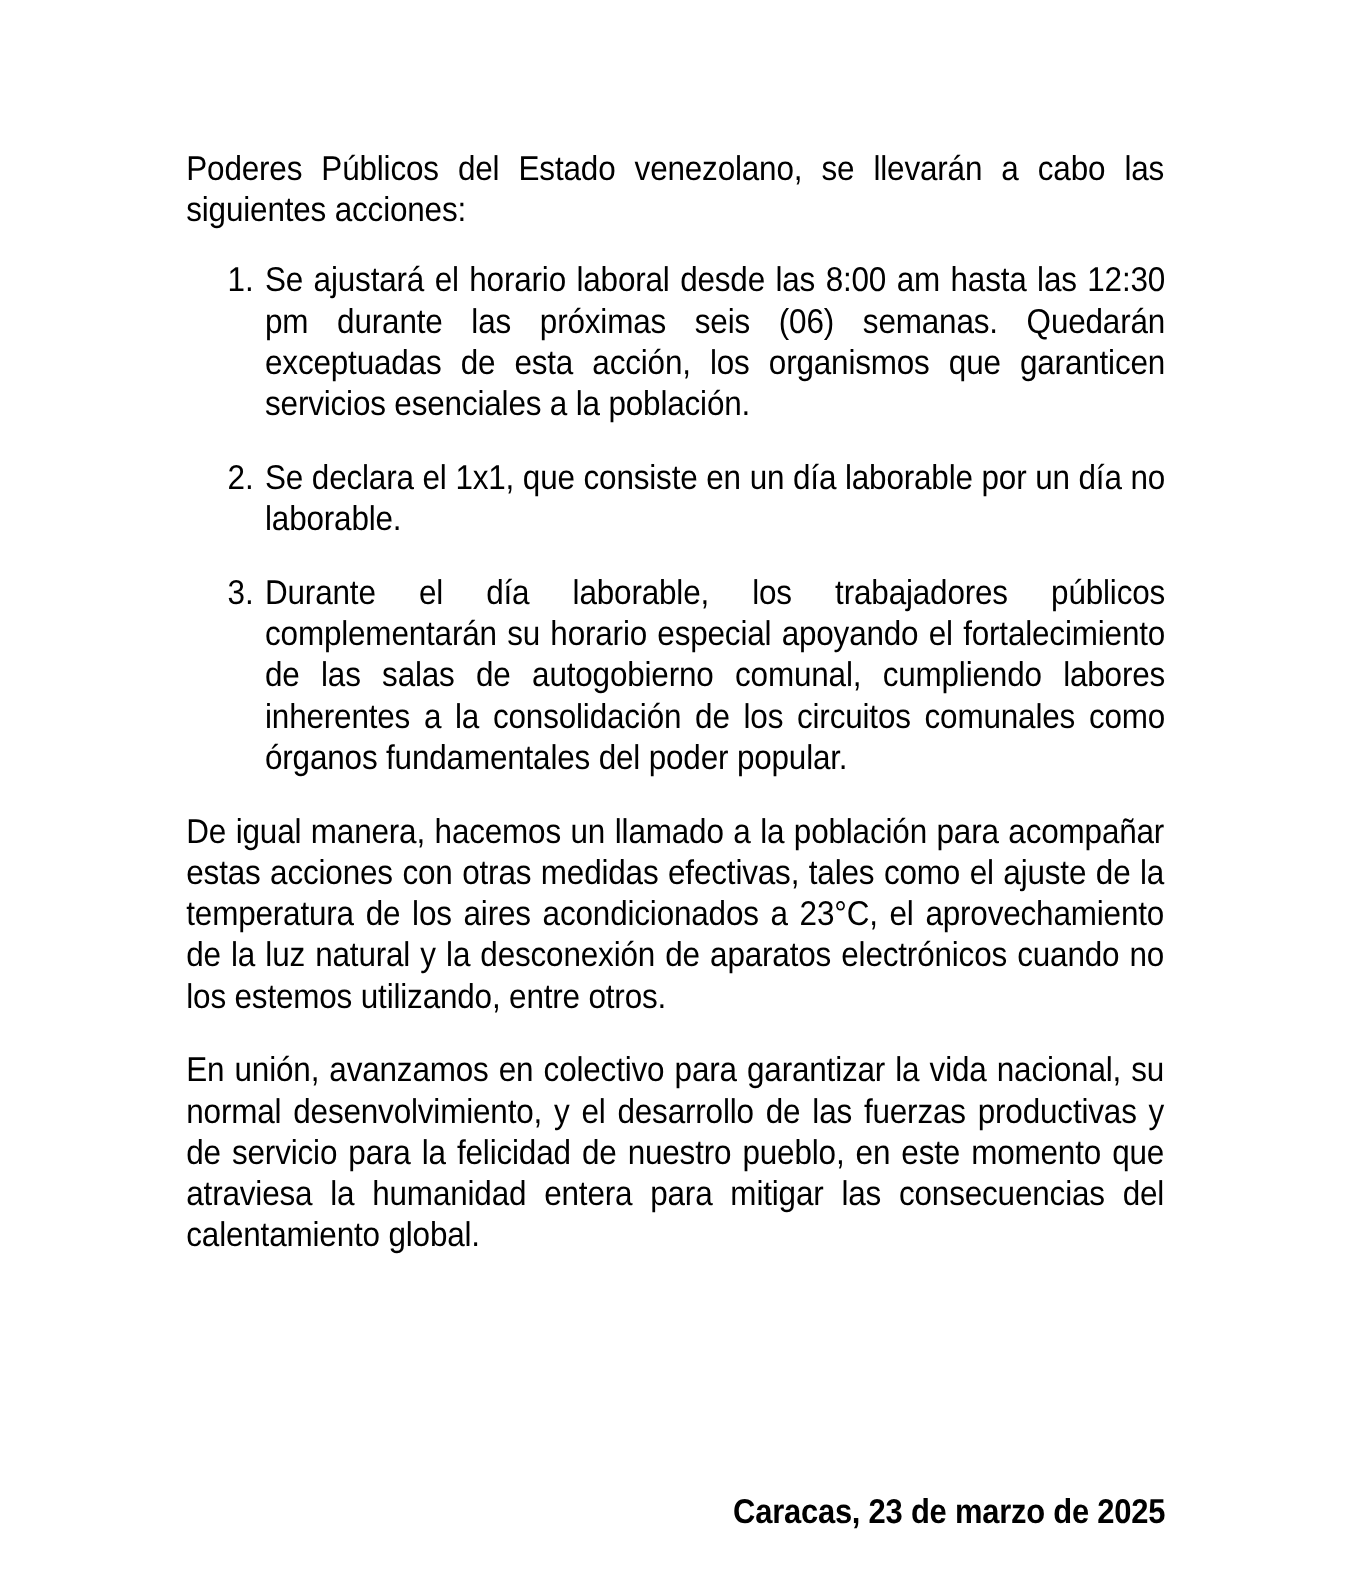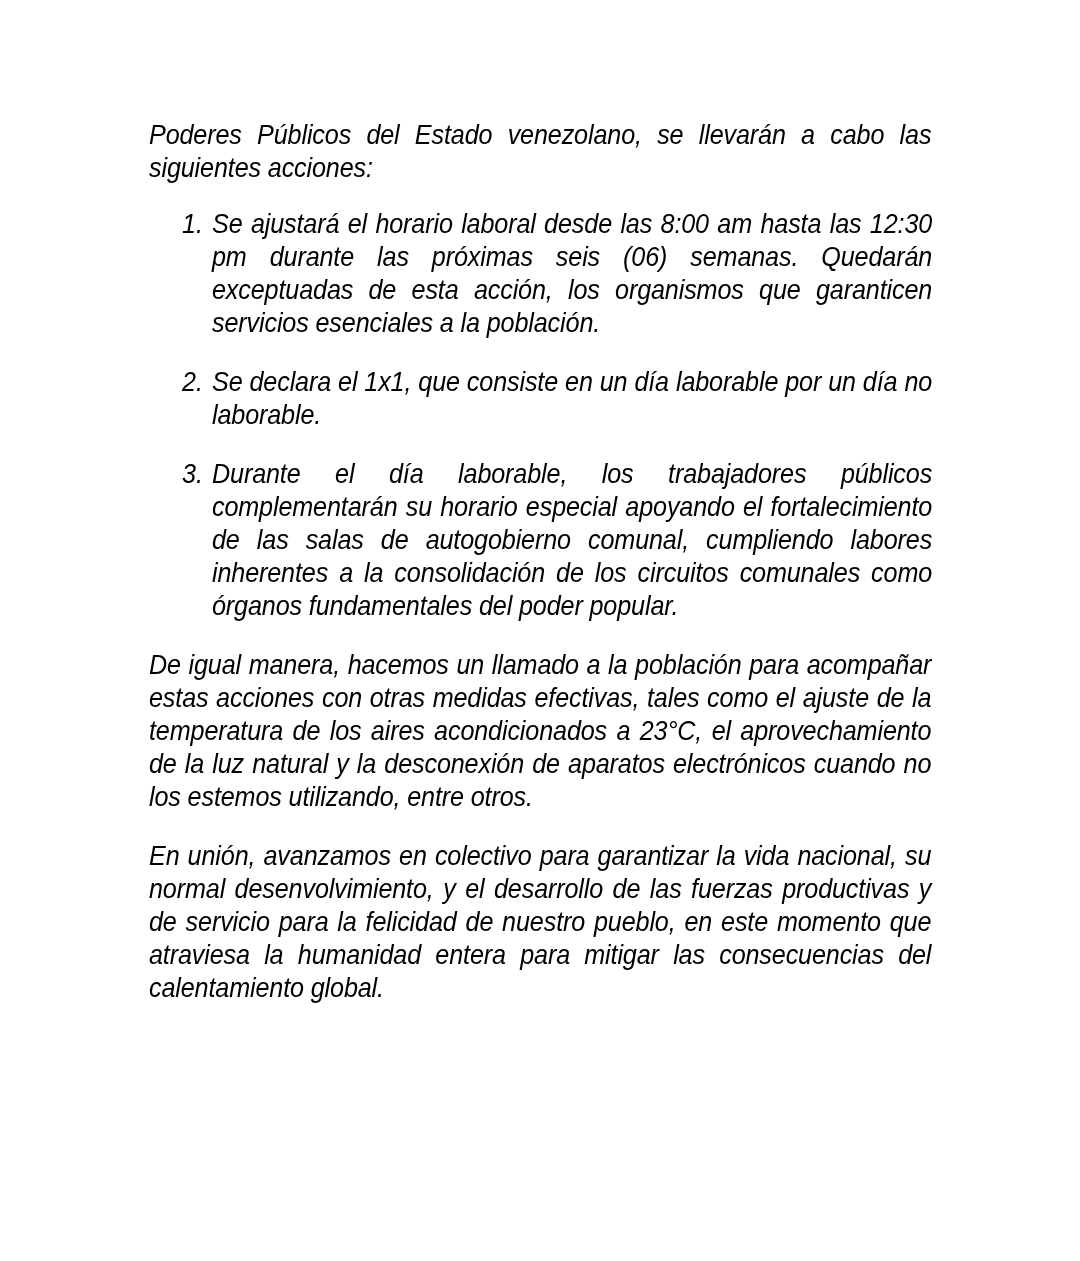--- a/index.html
+++ b/index.html
@@ -21,21 +21,20 @@
     height: 1261px;
     background: #ffffff;
     overflow: hidden;
     box-sizing: border-box;
   }
   .doc-body {
     position: absolute;
     left: 149px;
     top: 118px;
     width: 783px;
-    font-style: italic;
   }
   .para {
     margin: 0 0 0 0;
     font-size: 27.5px;
     line-height: 33px;
     text-align: justify;
     text-justify: inter-word;
     letter-spacing: -0.15px;
     transform: scaleX(0.915);
     transform-origin: left top;
@@ -127,14 +126,17 @@
       </li>
 
     </ol>
 
     <p class="para" style="margin-top:26px;">De igual manera, hacemos un llamado a la población para acompañar estas acciones con otras medidas efectivas, tales como el ajuste de la temperatura de los aires acondicionados a 23°C, el aprovechamiento de la luz natural y la desconexión de aparatos electrónicos cuando no los estemos utilizando, entre otros.</p>
 
     <p class="para" style="margin-top:26px;">En unión, avanzamos en colectivo para garantizar la vida nacional, su normal desenvolvimiento, y el desarrollo de las fuerzas productivas y de servicio para la felicidad de nuestro pueblo, en este momento que atraviesa la humanidad entera para mitigar las consecuencias del calentamiento global.</p>
 
   </div>
 
+  <div class="signature-wrap">
+    <span class="signature">Caracas, 23 de marzo de 2025</span>
+  </div>
 
 </div>
 
 </body></html>

